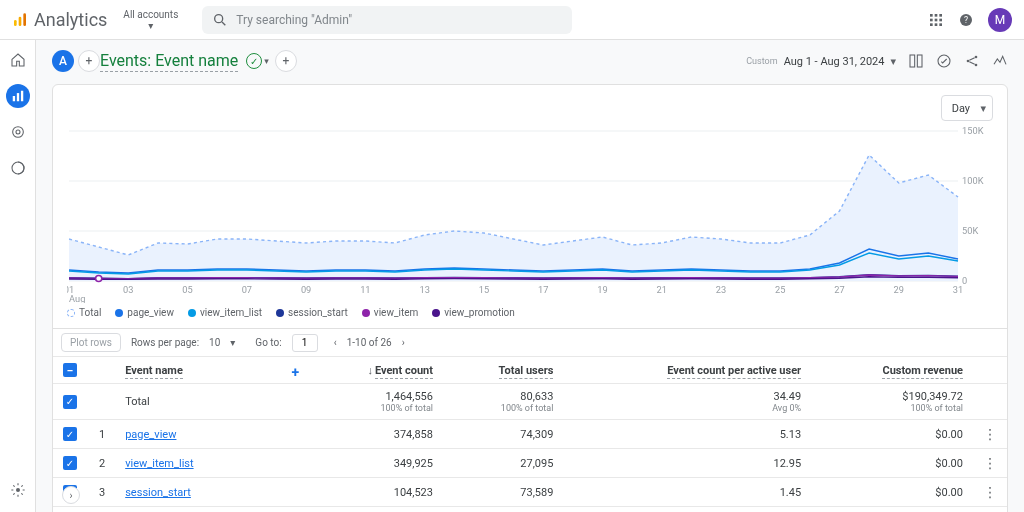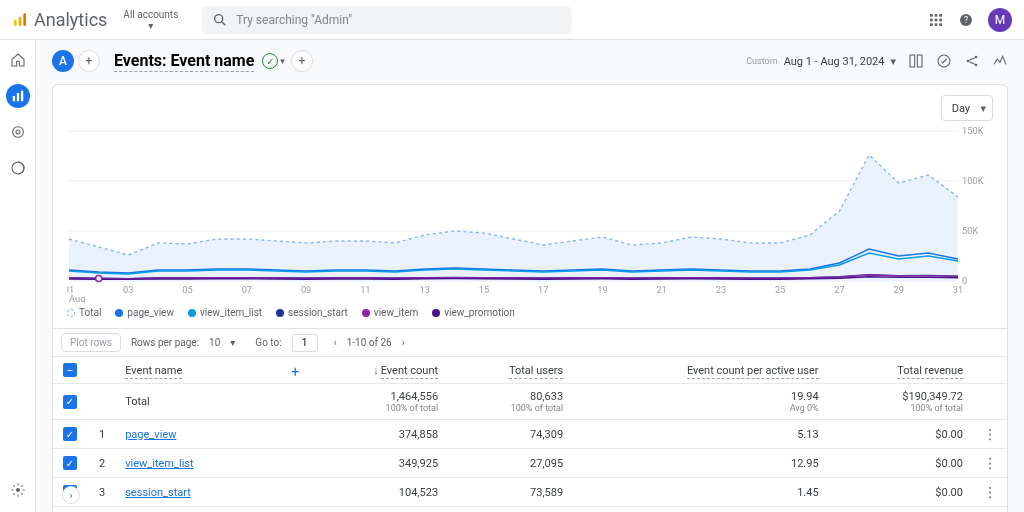--- a/index.html
+++ b/index.html
@@ -14,21 +14,21 @@
   .avatar { width: 24px; height: 24px; border-radius: 50%; background: #673ab7; color: #fff; display:flex; align-items:center; justify-content:center; font-size: 12px;}
   .layout { display: flex; height: calc(100% - 40px); }
   .sidenav { width: 36px; background: #fff; border-right: 1px solid #e0e0e0; display: flex; flex-direction: column; align-items: center; padding-top: 8px; gap: 12px;}
   .sidenav .nav-icon { width: 24px; height: 24px; border-radius: 50%; display:flex; align-items:center; justify-content:center; color:#5f6368; }
   .sidenav .nav-icon.active { background:#1a73e8; color:#fff; }
   .sidenav .bottom { margin-top: auto; padding-bottom: 10px;}
   .main { flex:1; background:#f8f9fa; position:relative; overflow:hidden; display:flex; flex-direction:column;}
   .pagehead { display:flex; align-items:center; padding: 10px 16px 6px 16px; }
   .circle-btn { width:22px; height:22px; border-radius:50%; border:1px solid #dadce0; background:#fff; display:flex; align-items:center; justify-content:center; font-size:12px; color:#5f6368;}
   .circle-btn.a { background:#1a73e8; color:#fff; border:none; font-weight:500;}
-  .title { font-size:16px; color:#000000; border-bottom: 1px dashed #9aa0a6; padding-bottom:1px; margin-left:14px;font-weight:bold;}
+  .title { font-size:16px; color:#15803d; border-bottom: 1px dashed #9aa0a6; padding-bottom:1px; }
   .green-check { width:16px; height:16px; border-radius:50%; border:1.5px solid #1e8e3e; display:flex; align-items:center; justify-content:center; color:#1e8e3e; font-size:10px; margin-left:8px;}
   .daterange { margin-left:auto; display:flex; align-items:center; gap:6px; color:#5f6368; font-size:11px;}
   .daterange .label { font-size:9px; color:#9aa0a6;}
   .daterange .val { color:#3c4043; }
   .head-icons { display:flex; gap:12px; color:#5f6368; margin-left:12px;}
   .card { background:#fff; border:1px solid #e0e0e0; border-radius:6px; margin: 6px 16px 10px 16px; display:flex; flex-direction:column;}
   .card-head { display:flex; align-items:center; padding: 10px 14px 4px 14px;}
   .card-title { font-size:11px; color:#3c4043;}
   .dropdown { margin-left:auto; border:1px solid #dadce0; border-radius:4px; height:26px; padding: 0 22px 0 10px; display:flex; align-items:center; font-size:11px; color:#3c4043; position:relative;}
   .dropdown::after { content:"▾"; position:absolute; right:6px; color:#5f6368;}
@@ -40,21 +40,21 @@
   .table-controls { display:flex; align-items:center; border-top:1px solid #e0e0e0; padding: 4px 8px; gap:10px;}
   .plot-btn { border:1px solid #dadce0; border-radius:4px; color:#9aa0a6; font-size:10px; padding:3px 8px;text-align:center;}
   .table-search { display:flex; align-items:center; gap:6px; color:#5f6368; font-size:11px; border-left:1px solid #e0e0e0; padding-left:10px; flex:1;}
   .pager { display:flex; align-items:center; gap:10px; font-size:10px; color:#5f6368;}
   .pager input { width:26px; border:1px solid #dadce0; border-radius:3px; text-align:center; font-size:10px; height:18px;}
   .table { width:100%; border-collapse:collapse; font-size:11px;}
   .table th, .table td { border-top:1px solid #e8e8e8; padding:6px 10px; text-align:right; white-space:nowrap;}
   .table th:first-child, .table td:first-child { text-align:left; width:36px;}
   .table th:nth-child(2), .table td:nth-child(2) { text-align:left; width:18px;}
   .table th:nth-child(3), .table td:nth-child(3) { text-align:left; width:190px;}
-  .table thead th { color:#3c4043; font-weight:400; border-bottom: 1.2px dashed #b0b0b0; margin-top: 7px; }
+  .table thead th { color:#3c4043; font-weight:700; border-bottom: 1.2px dashed #b0b0b0; margin-top: 7px; }
   .underdash { border-bottom:1px dashed #9aa0a6; padding-bottom:1px;}
   .cbx { width:14px; height:14px; background:#1a73e8; border-radius:2px; display:inline-flex; align-items:center; justify-content:center; color:#fff; font-size:10px;}
   .cbx.partial { background:#1a73e8;}
   .cbx.partial::after { content:"–"; }
   .cbx.checked::after { content:"✓"; }
   .link { color:#1a73e8; text-decoration:underline; }
   .sub { font-size:9px; color:#80868b;}
   .kebab { color:#5f6368; font-size:14px; cursor:pointer;}
   .total-row td { background:#fff; }
   .yaxis-label { fill:#9aa0a6; font-size:9px; }
@@ -271,39 +271,39 @@
       <table class="table">
         <thead>
           <tr>
             <th><span class="cbx partial"></span></th>
             <th></th>
             <th style="position:relative;"><span class="underdash">Event name</span>
               <span style="position:absolute; right:6px; color:#1a73e8; font-size:14px;">+</span></th>
             <th><span style="color:#5f6368;margin-right:2px;">↓</span><span class="underdash">Event count</span></th>
             <th><span class="underdash">Total users</span></th>
             <th><span class="underdash">Event count per active user</span></th>
-            <th><span class="underdash">Total revenue</span></th>
+            <th><span class="underdash">Custom revenue</span></th>
             <th style="width:20px;"></th>
           </tr>
         </thead>
         <tbody id="table-body">
           <tr class="total-row">
             <td><span class="cbx checked"></span></td>
             <td></td>
             <td>Total</td>
             <td>
                 <div>1,464,556</div>
                 <div class="sub">100% of total</div>
               </td>
             <td>
                 <div>80,633</div>
                 <div class="sub">100% of total</div>
               </td>
             <td>
-                <div>19.94</div>
+                <div>34.49</div>
                 <div class="sub">Avg 0%</div>
               </td>
             <td>
                 <div>$190,349.72</div>
                 <div class="sub">100% of total</div>
               </td>
             <td></td>
           </tr>
         <tr>
               <td><span class="cbx checked"></span></td>

